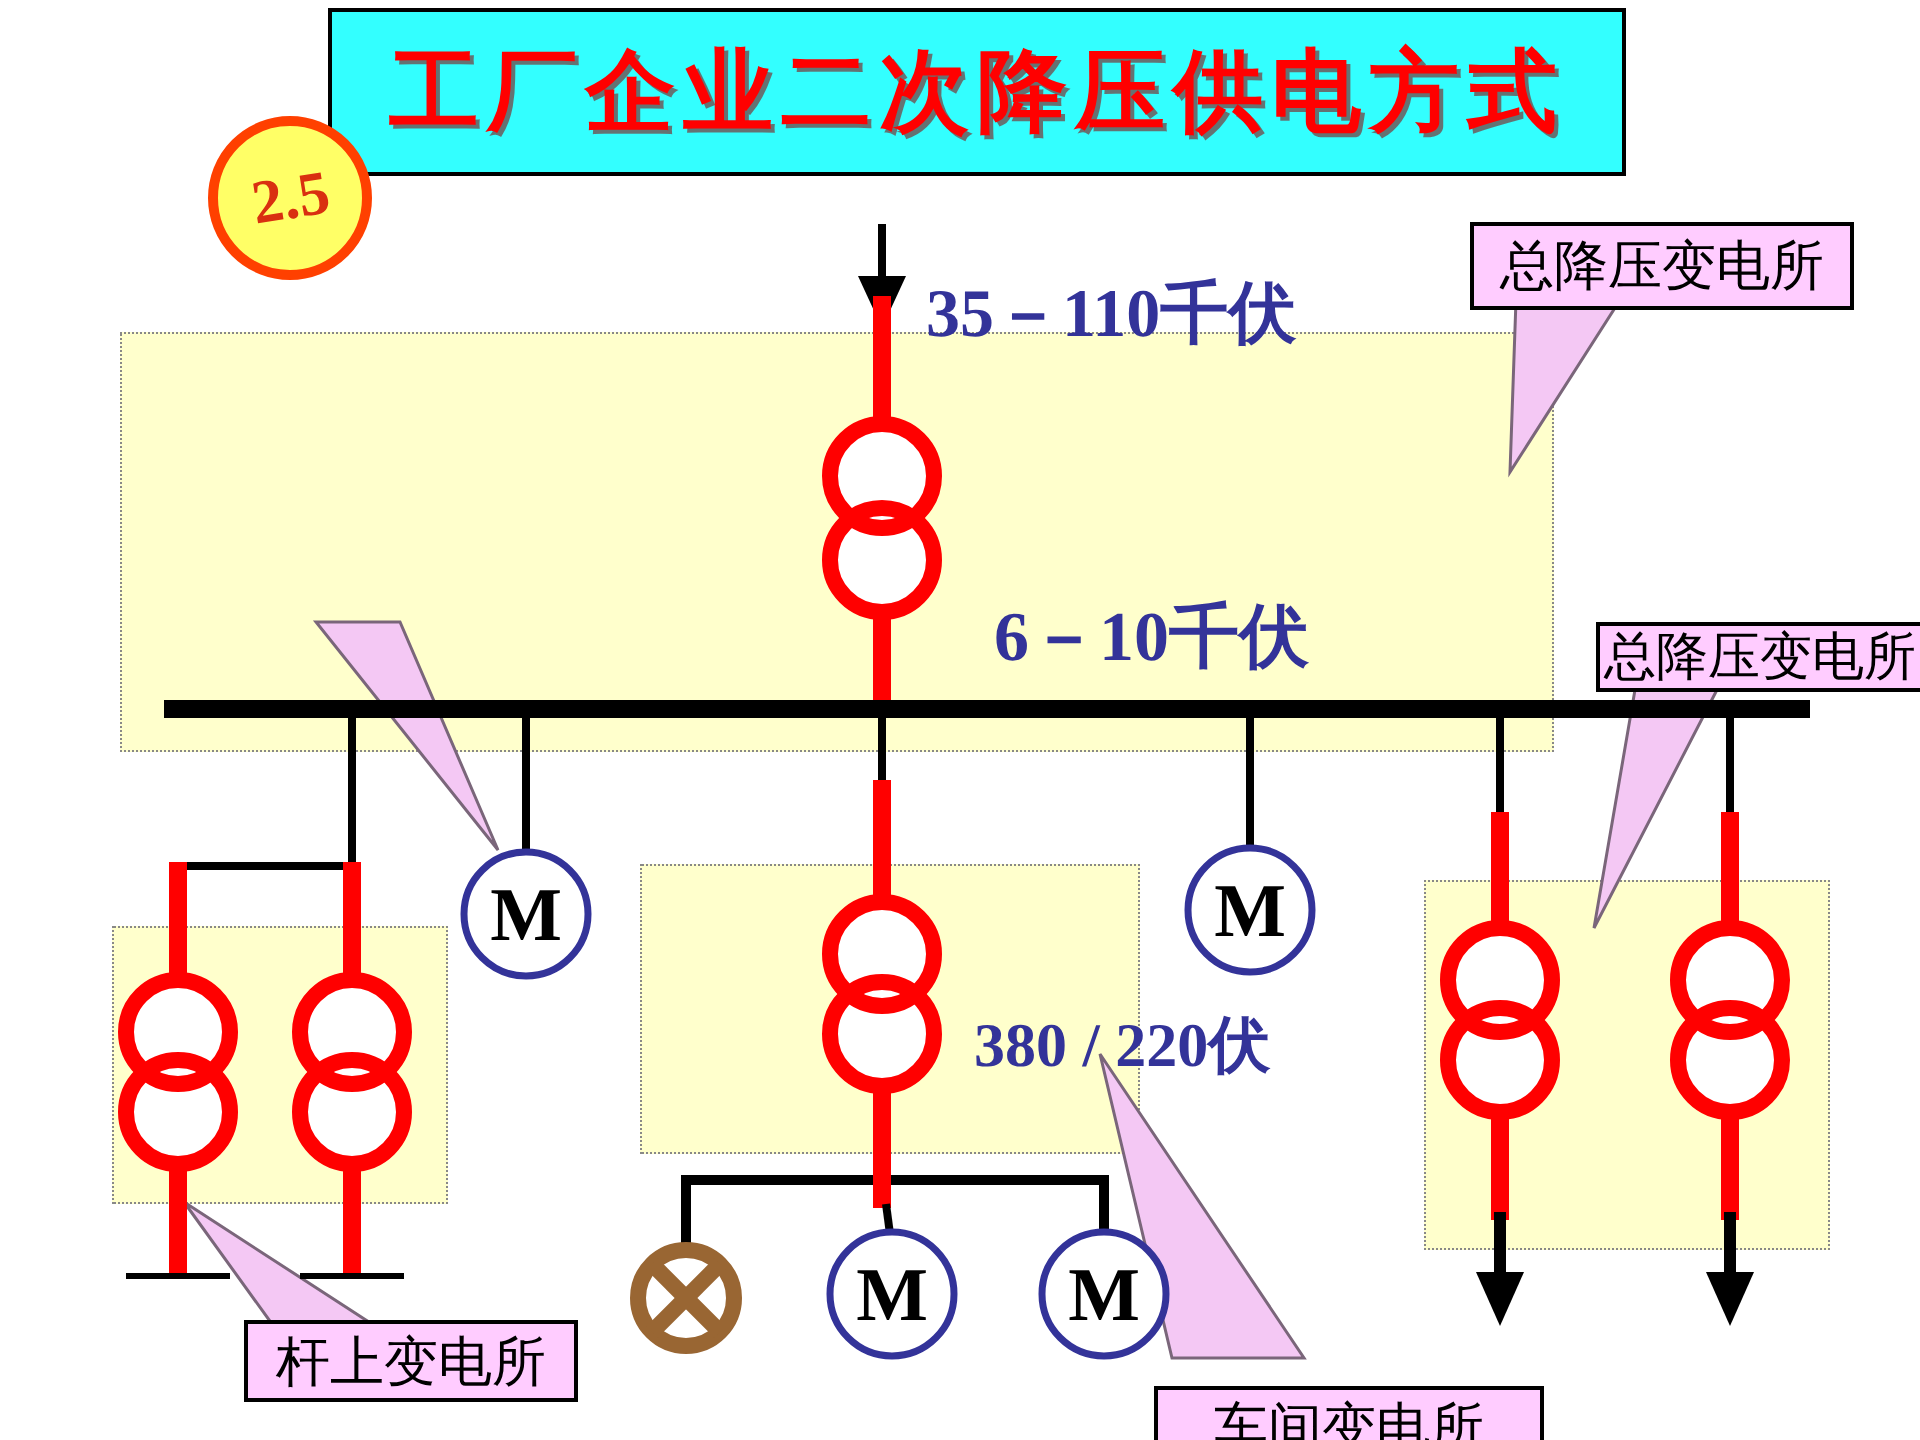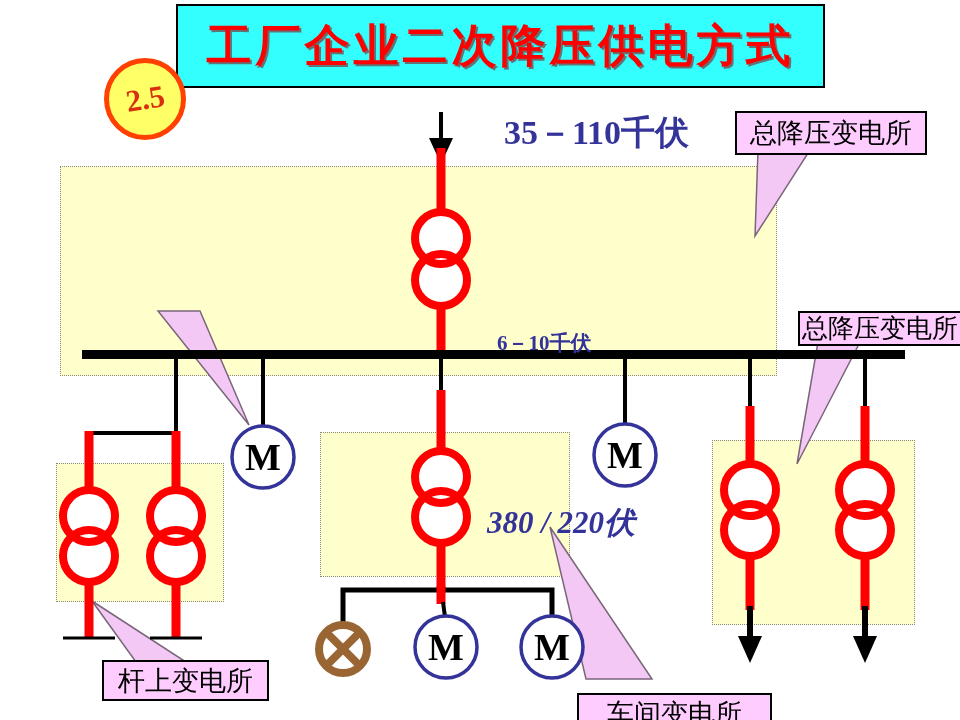--- a/index.html
+++ b/index.html
@@ -1,21 +1,21 @@
 <!DOCTYPE html>
 <html><head>
 <meta charset="utf-8">
 <style>
   html,body{margin:0;padding:0;background:#fff;}
   body{font-family:"Liberation Serif","DejaVu Serif",serif;}
   #stage{position:relative;width:960px;height:720px;background:#ffffff;overflow:hidden;}
 
   .ybox{position:absolute;background:#FFFFCC;border:1px dotted #888;}
 
-  #title-box{position:absolute;left:176px;top:4px;width:645px;height:80px;
+  #title-box{position:absolute;left:164px;top:4px;width:645px;height:80px;
     background:#33FFFF;border:2px solid #000;display:flex;align-items:center;justify-content:center;text-align:center;}
   #title-box .t{color:#FF0000;font-weight:bold;font-size:45px;letter-spacing:4px;
     text-shadow:2px 2px 0 rgba(140,0,0,.55);white-space:nowrap;}
 
   #badge{position:absolute;left:104px;top:58px;width:72px;height:72px;border-radius:50%;
     background:#FFFF66;border:5px solid #FF4000;display:flex;align-items:center;justify-content:center;}
   #badge .t{color:#D93010;font-weight:bold;font-size:31px;transform:rotate(-9deg);}
 
   .vlabel{position:absolute;color:#333399;font-weight:bold;white-space:nowrap;}
 
@@ -155,30 +155,30 @@
   </svg>
 
   <div id="title-box">
     <span class="t">工厂企业二次降压供电方式</span>
   </div>
 
   <div id="badge">
     <span class="t">2.5</span>
   </div>
 
-  <div class="vlabel" style="left:463px;top:110px;font-size:34px;margin-left:41px;">35－110千伏</div>
-  <div class="vlabel" style="left:497px;top:295px;font-size:21px;margin-top:34px;">6－10千伏</div>
-  <div class="vlabel" style="left:487px;top:502px;font-size:31px;font-style:italic;">380 / 220伏</div>
+  <div class="vlabel" style="left:463px;top:134px;font-size:34px;">35－110千伏</div>
+  <div class="vlabel" style="left:497px;top:295px;font-size:35px;">6－10千伏</div>
+  <div class="vlabel" style="left:487px;top:502px;font-size:31px;">380 / 220伏</div>
 
   <div class="callout" style="left:735px;top:111px;width:188px;height:40px;">
       <span>总降压变电所</span>
     </div>
   <div class="callout" style="left:798px;top:311px;width:160px;height:31px;font-size:26px;">
       <span>总降压变电所</span>
     </div>
-  <div class="callout" style="left:102px;top:660px;width:163px;height:37px;">
+  <div class="callout" style="left:122px;top:660px;width:163px;height:37px;">
       <span>杆上变电所</span>
     </div>
   <div class="callout" style="left:577px;top:678px;width:191px;height:38px;margin-top:15px;">
       <span>车间变电所</span>
     </div>
 
 </div>
 
 </body></html>

